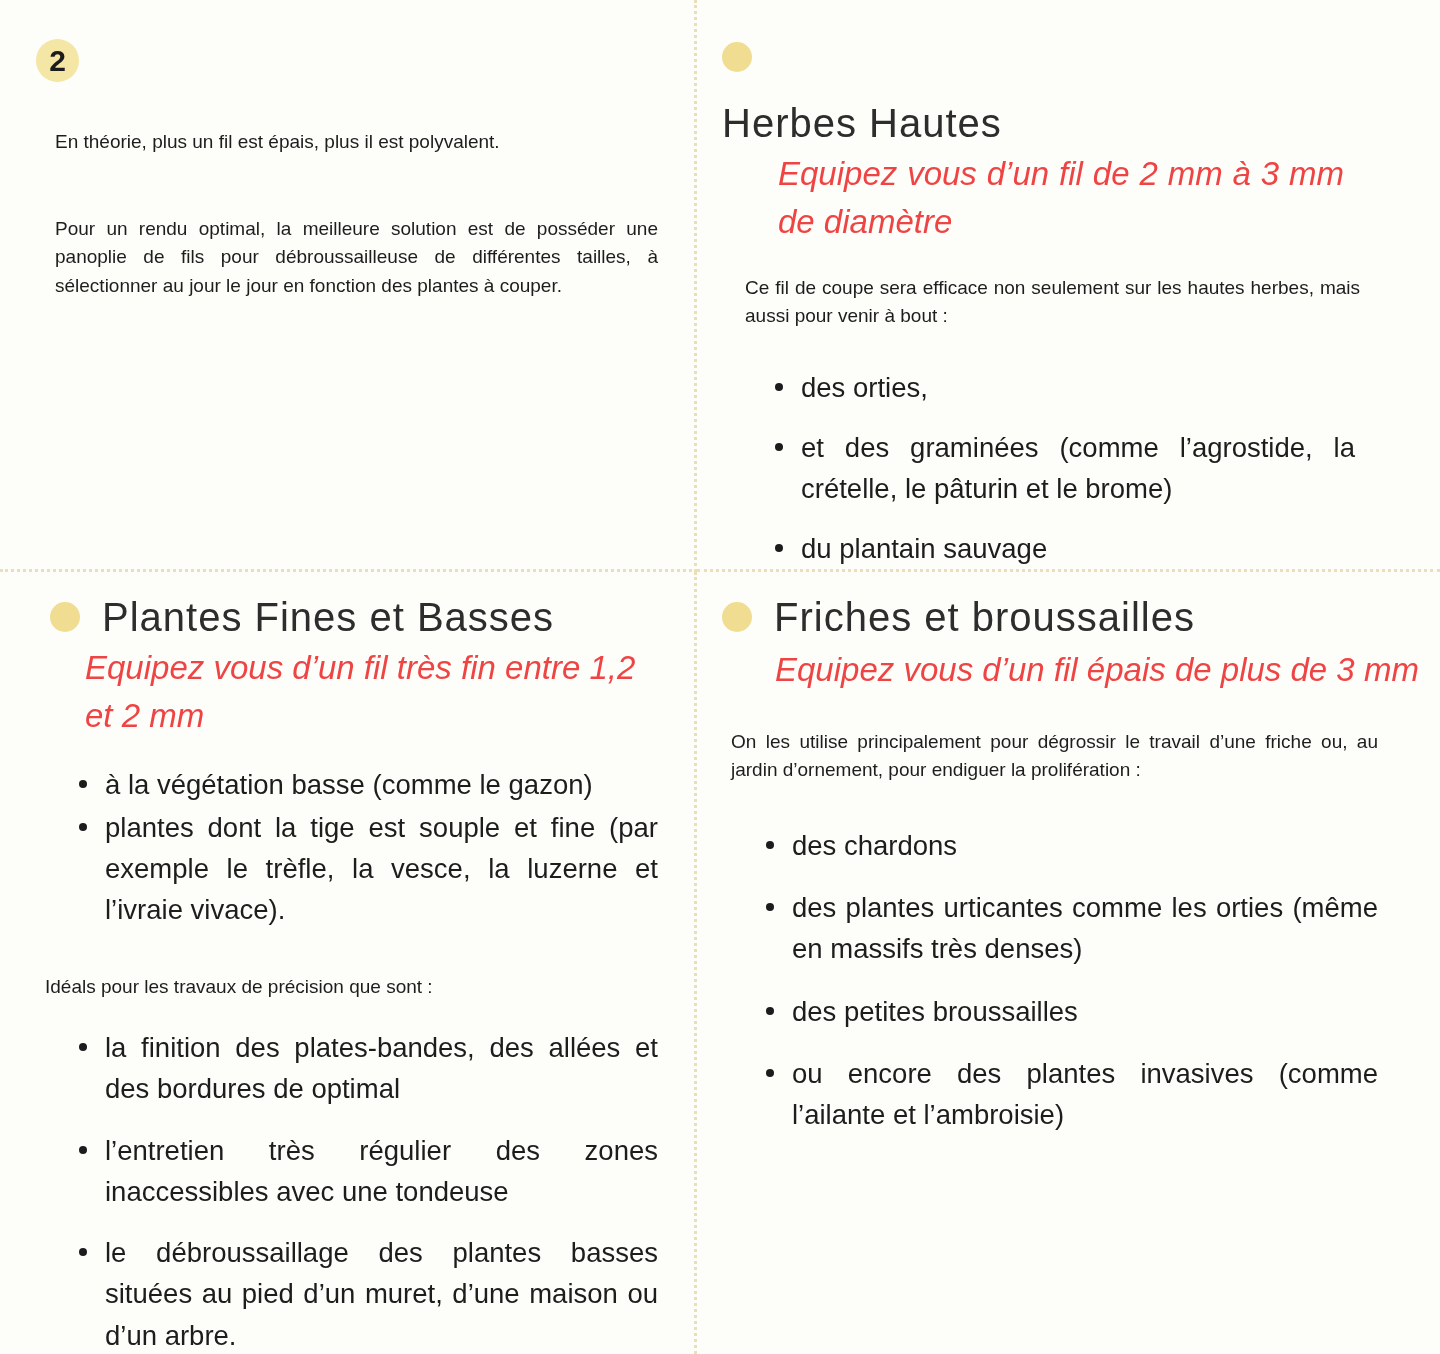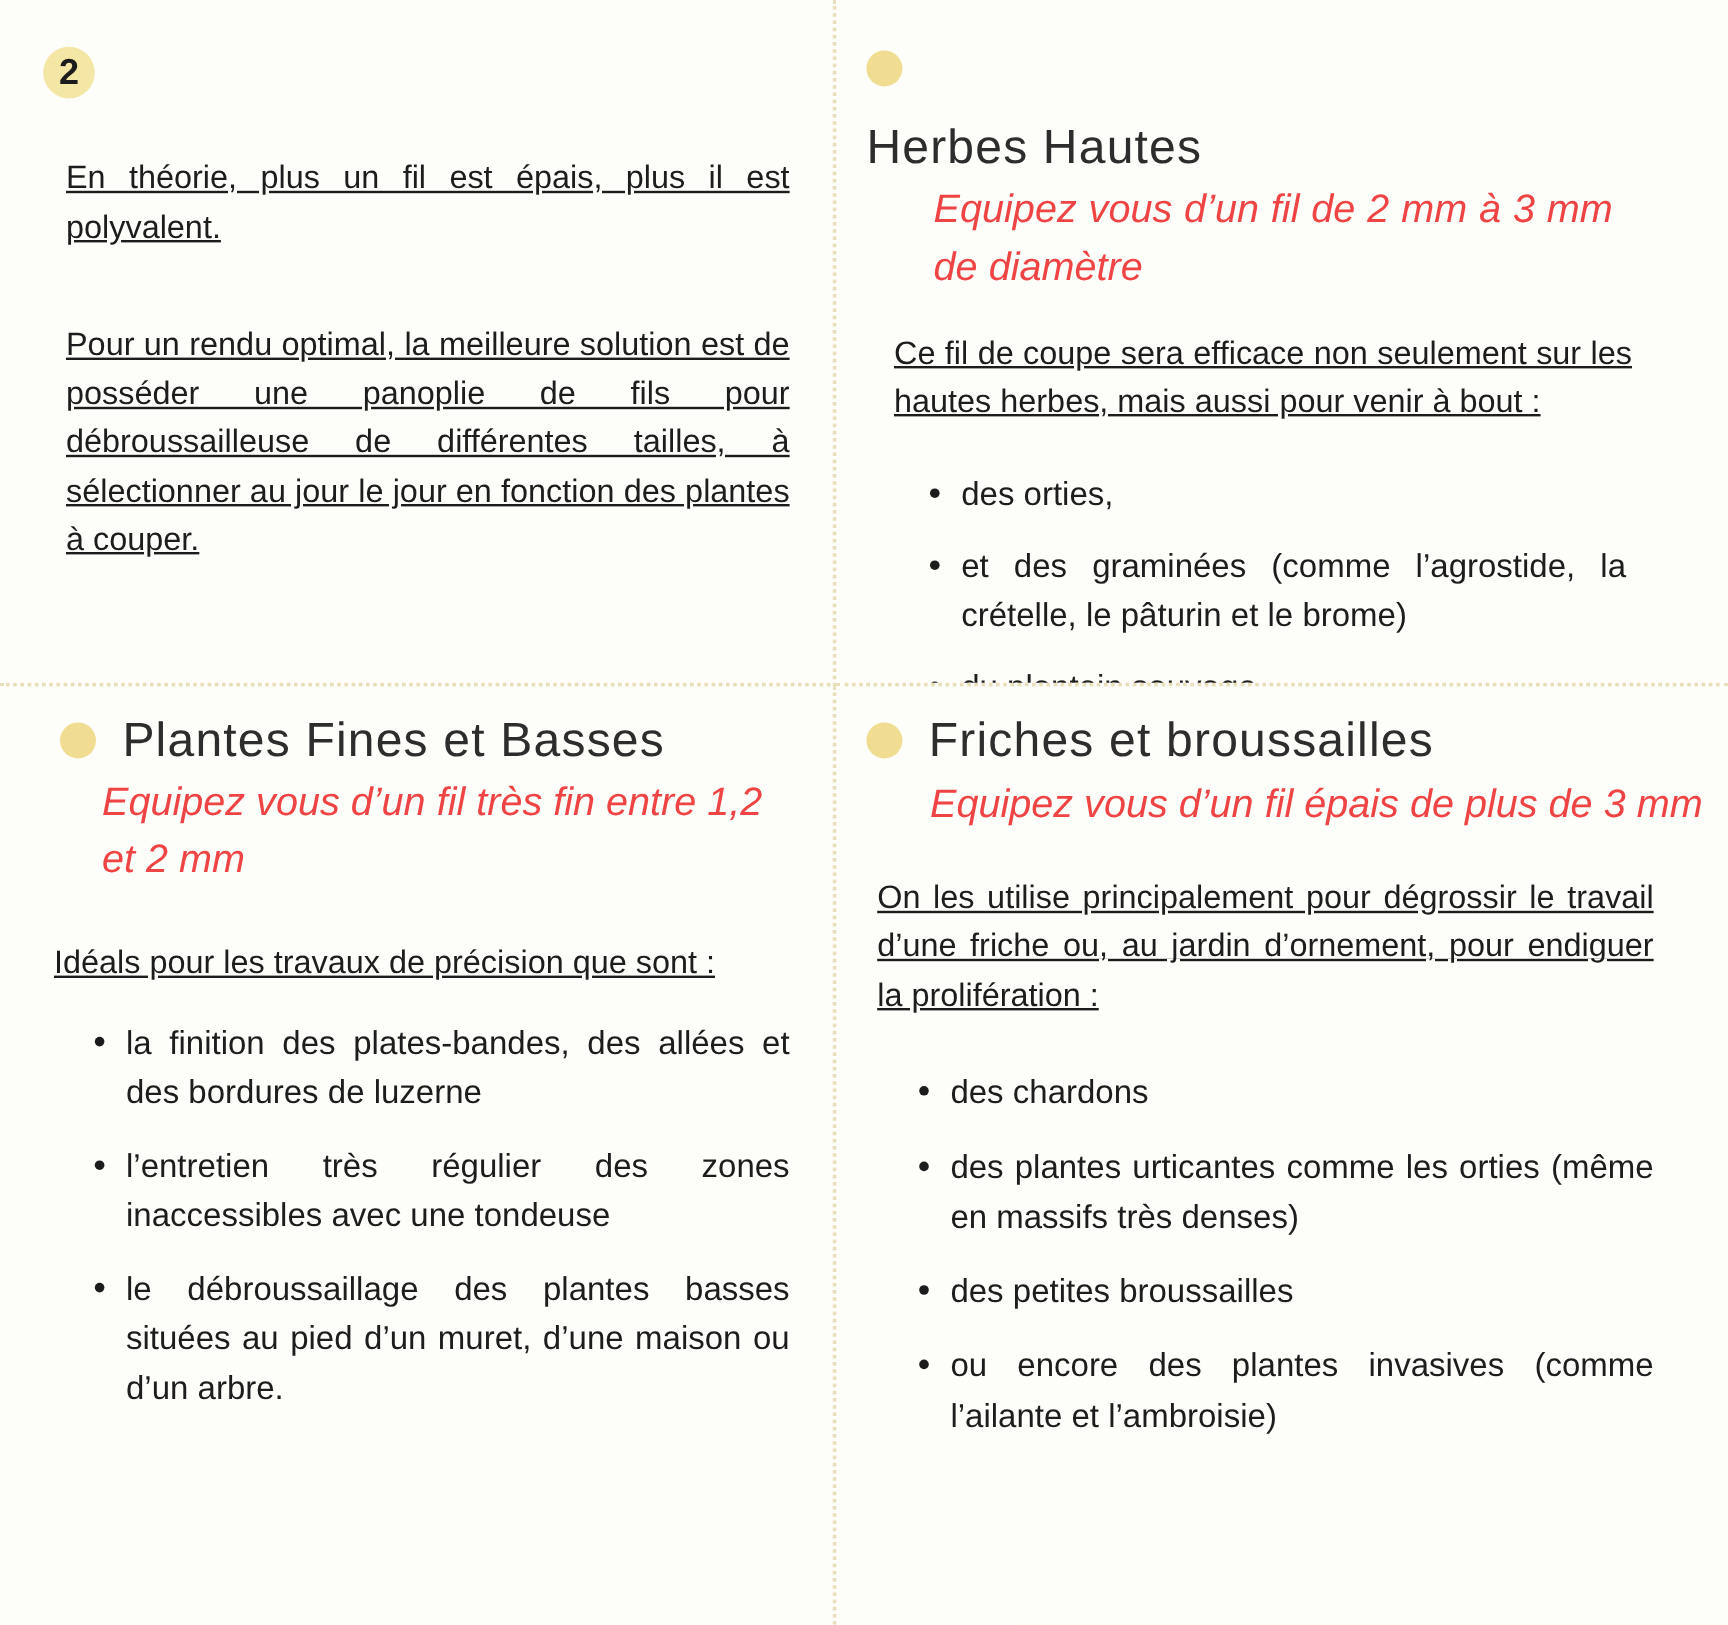--- a/index.html
+++ b/index.html
@@ -38,21 +38,21 @@
     display:flex;align-items:center;justify-content:center;
     font-size:30px;font-weight:700;color:#1c1c1c;margin-top:5px;
   }
   .intro-title{
     font-size:36px;font-weight:700;color:#131313;line-height:1.45;
     letter-spacing:-0.3px;
   }
   .intro-title span{display:block;}
   .intro-body{margin-top:46px;padding-left:19px;}
   .para{
-    font-size:27px;line-height:1.5;text-align:justify;color:var(--text);text-decoration:underline;
+    font-size:19px;line-height:1.5;text-align:justify;color:var(--text);
   }
   .intro-body .para + .para{margin-top:58px;}
 
   
   .sec-head{display:flex;align-items:flex-start;}
   .sec-bullet{
     flex:0 0 auto;width:30px;height:30px;border-radius:50%;
     background:var(--accent);margin-top:10px;
   }
   .sec-title{
@@ -124,23 +124,27 @@
       <li>du plantain sauvage</li>
     </ul>
   </section>
 
   <section class="cell bl q-plantes">
     <div class="sec-head">
       <div class="sec-bullet"></div>
       <h2 class="sec-title">Plantes Fines et Basses</h2>
     </div>
     <p class="sec-sub">Equipez vous d’un fil très fin entre 1,2 et 2 mm</p>
+    <ul class="blist blist-1">
+      <li>à la végétation basse (comme le gazon)</li>
+      <li>plantes dont la tige est souple et fine (par exemple le trèfle, la vesce, la luzerne et l’ivraie vivace).</li>
+    </ul>
     <p class="para sec-para para-2">Idéals pour les travaux de précision que sont :</p>
     <ul class="blist blist-2">
-      <li>la finition des plates-bandes, des allées et des bordures de luzerne</li>
+      <li>la finition des plates-bandes, des allées et des bordures de optimal</li>
       <li>l’entretien très régulier des zones inaccessibles avec une tondeuse</li>
       <li>le débroussaillage des plantes basses situées au pied d’un muret, d’une maison ou d’un arbre.</li>
     </ul>
   </section>
 
   <section class="cell br q-friches">
     <div class="sec-head">
       <div class="sec-bullet"></div>
       <h2 class="sec-title">Friches et broussailles</h2>
     </div>

